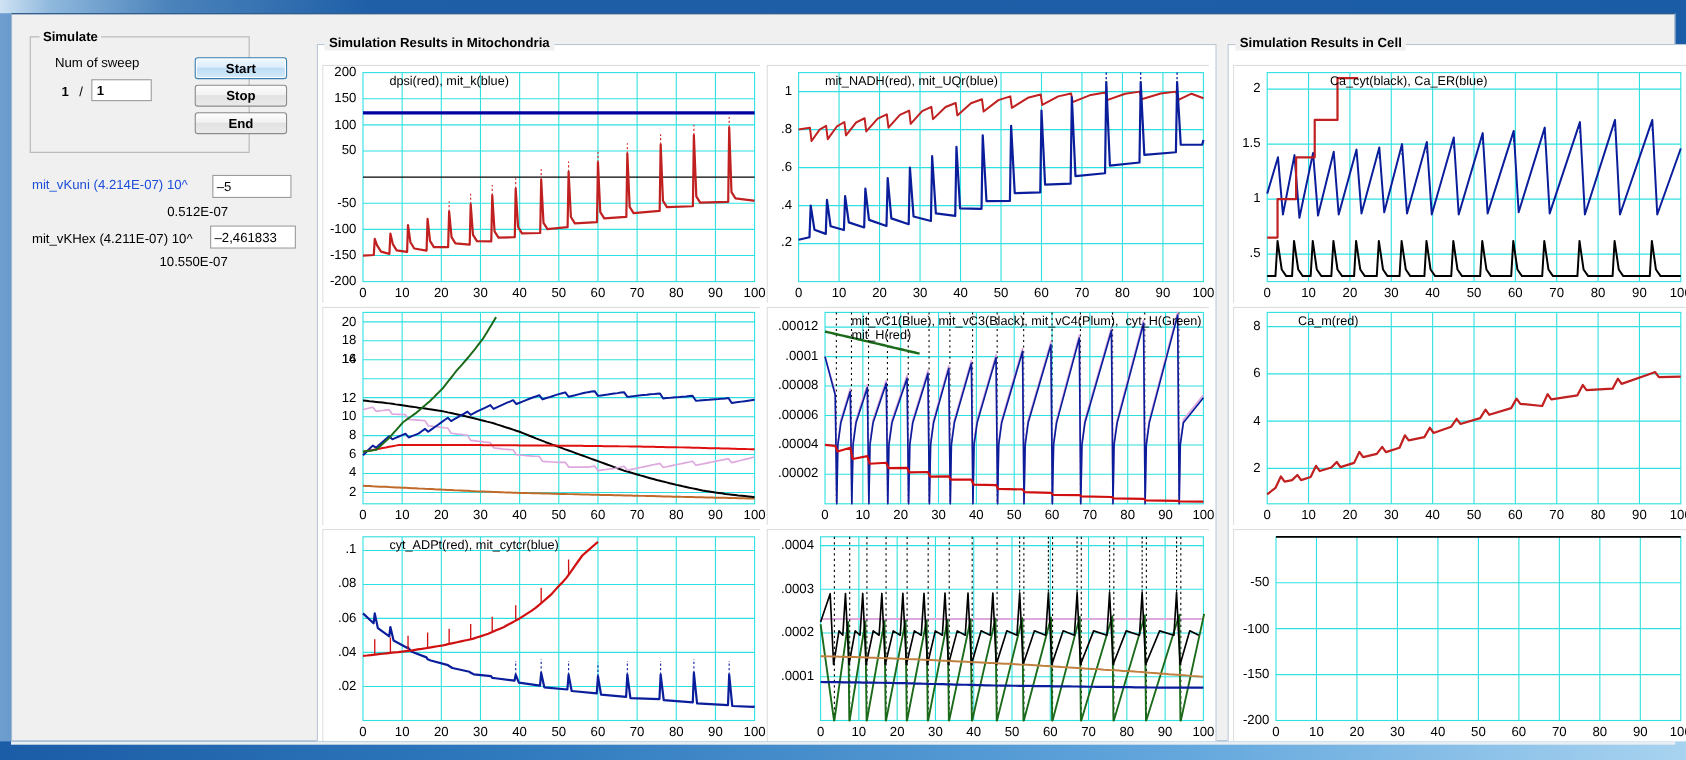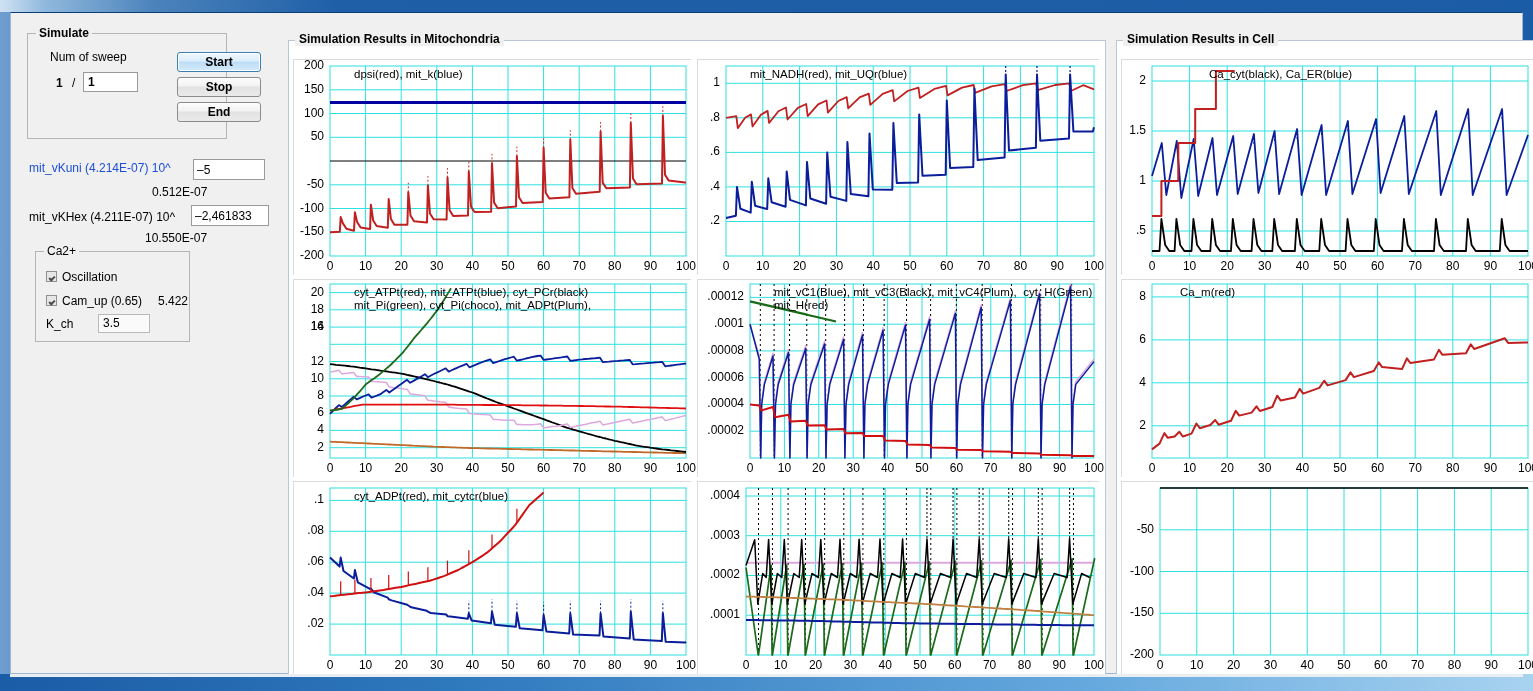--- a/index.html
+++ b/index.html
@@ -166,32 +166,20 @@
       </div>
 
       <div id="param-row-1">mit_vKuni (4.214E-07)  10^</div>
       <div id="param-exp-1">–5</div>
       <div id="param-val-1">0.512E-07</div>
 
       <div id="param-row-2">mit_vKHex (4.211E-07)  10^</div>
       <div id="param-exp-2">–2,461833</div>
       <div id="param-val-2">10.550E-07</div>
 
-      <div class="group-box" id="ca-group">
-        <div class="group-title plain">Ca2+</div>
-        <div class="chk-row" id="chk-oscillation">
-          <span class="chk"></span><span>Oscillation</span>
-        </div>
-        <div class="chk-row" id="chk-camup">
-          <span class="chk"></span><span>Cam_up (0.65)</span>
-        </div>
-        <div id="camup-value">5.422</div>
-        <div id="kch-label">K_ch</div>
-        <div id="kch-input">3.5</div>
-      </div>
 
     </div>
 
     <div class="results-panel" id="mito-panel">
       <div class="panel-title">Simulation Results in Mitochondria</div>
       <div id="mito-charts"></div>
     <div class="chart-box" style="left: 4px; top: 18px; width: 398px; height: 216px;">
           <svg width="398" height="216" viewBox="0 0 398 216">
             <rect x="0" y="0" width="398" height="216" fill="#fff"></rect>
             <rect x="36" y="6" width="356" height="190" fill="none" stroke="#2fe0e0" stroke-width="1"></rect>
@@ -332,22 +320,20 @@
           <div class="axis-label xtick" style="left: 57.6px; top: 181px; width: 28px;">10</div>
           <div class="axis-label xtick" style="left: 93.2px; top: 181px; width: 28px;">20</div>
           <div class="axis-label xtick" style="left: 128.8px; top: 181px; width: 28px;">30</div>
           <div class="axis-label xtick" style="left: 164.4px; top: 181px; width: 28px;">40</div>
           <div class="axis-label xtick" style="left: 200px; top: 181px; width: 28px;">50</div>
           <div class="axis-label xtick" style="left: 235.6px; top: 181px; width: 28px;">60</div>
           <div class="axis-label xtick" style="left: 271.2px; top: 181px; width: 28px;">70</div>
           <div class="axis-label xtick" style="left: 306.8px; top: 181px; width: 28px;">80</div>
           <div class="axis-label xtick" style="left: 342.4px; top: 181px; width: 28px;">90</div>
           <div class="axis-label xtick" style="left: 378px; top: 181px; width: 28px;">100</div>
-          <div class="chart-legend" style="left: 60px; top: 6px;">cyt_ATPt(red), mit_ATPt(blue), cyt_PCr(black)
-mit_Pi(green), cyt_Pi(choco), mit_ADPt(Plum),</div>
         </div>
         <div class="chart-box" style="left: 408px; top: 238px; width: 402px; height: 198px;">
           <svg width="402" height="198" viewBox="0 0 402 198">
             <rect x="0" y="0" width="402" height="198" fill="#fff"></rect>
             <rect x="52" y="4" width="344" height="174" fill="none" stroke="#2fe0e0" stroke-width="1"></rect>
             <line x1="86.4" y1="4" x2="86.4" y2="178" stroke="#2fe0e0" stroke-width="1"></line>
             <line x1="120.8" y1="4" x2="120.8" y2="178" stroke="#2fe0e0" stroke-width="1"></line>
             <line x1="155.2" y1="4" x2="155.2" y2="178" stroke="#2fe0e0" stroke-width="1"></line>
             <line x1="189.6" y1="4" x2="189.6" y2="178" stroke="#2fe0e0" stroke-width="1"></line>
             <line x1="224.0" y1="4" x2="224.0" y2="178" stroke="#2fe0e0" stroke-width="1"></line>

